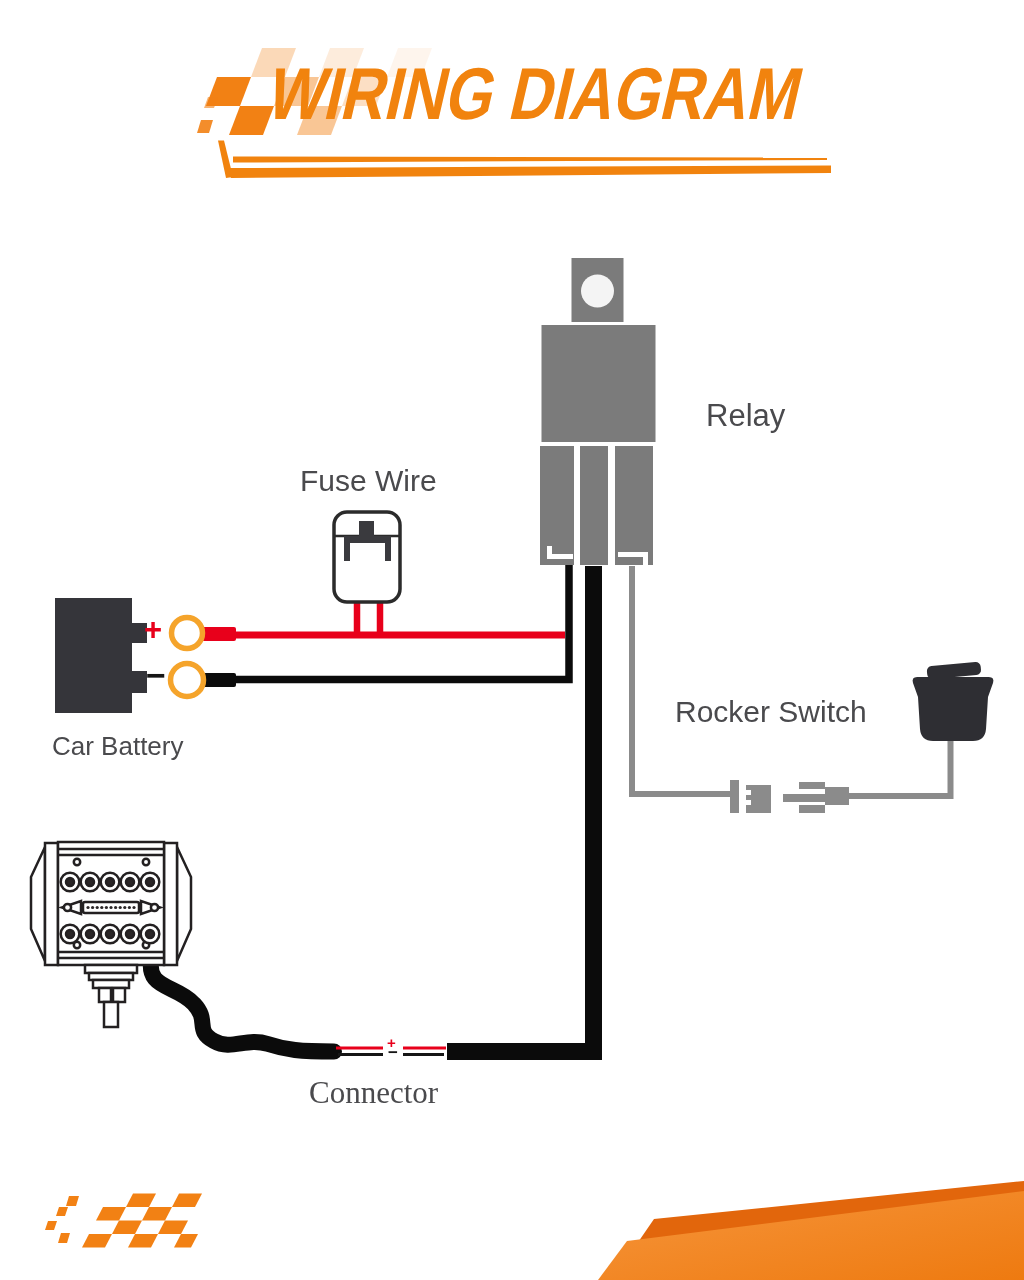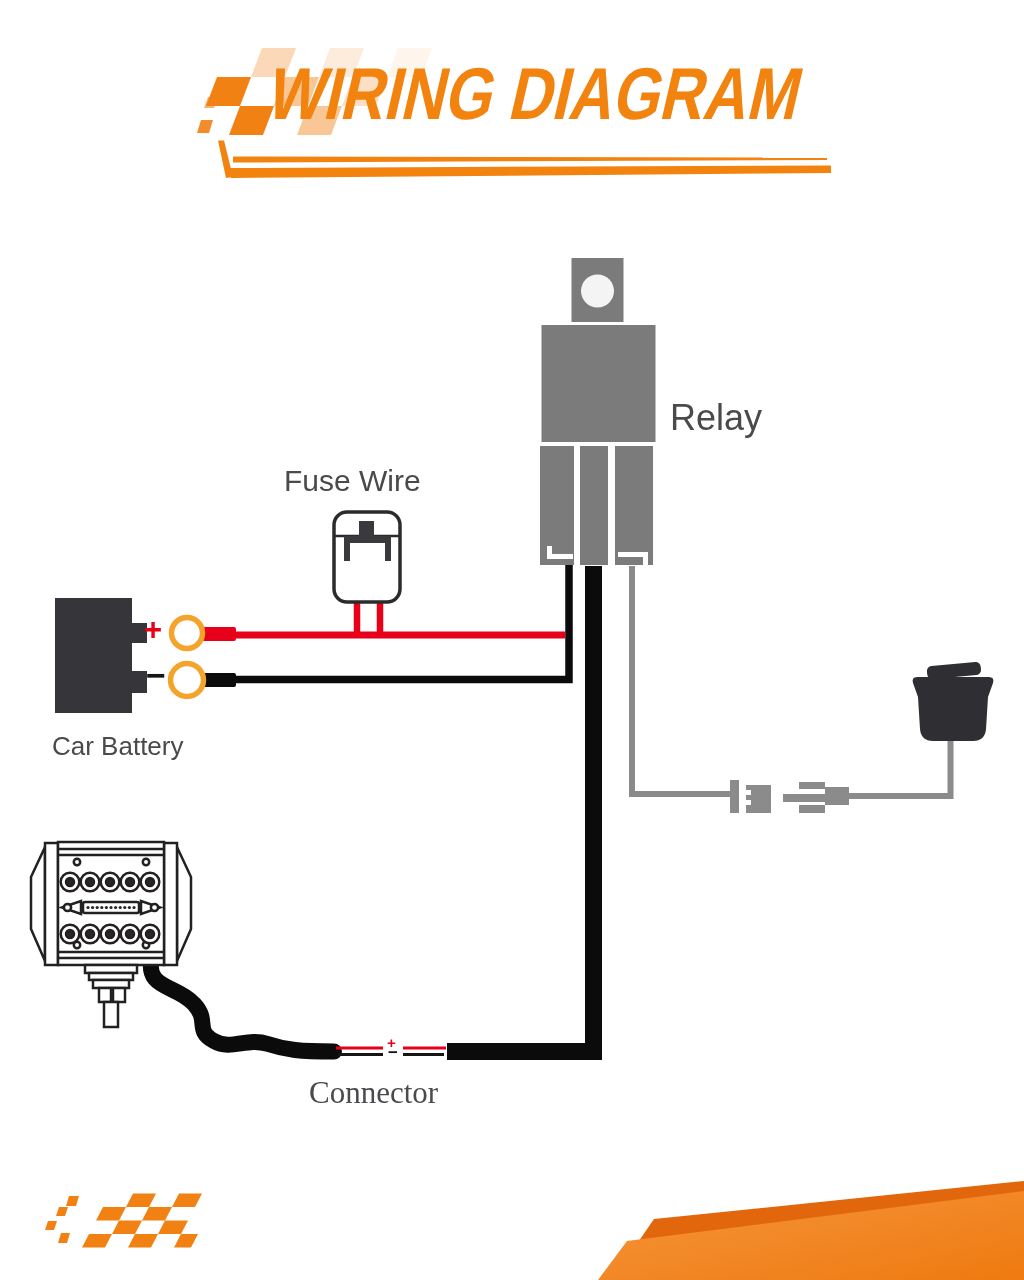--- a/index.html
+++ b/index.html
@@ -4,22 +4,22 @@
 <style>
   html,body{margin:0;padding:0;background:#ffffff;}
   .canvas{position:relative;width:1024px;height:1280px;background:#ffffff;overflow:hidden;
           font-family:"Liberation Sans",sans-serif;}
   .layer{position:absolute;left:0;top:0;}
   .title{position:absolute;left:262px;top:58px;font-size:72px;font-weight:bold;
          color:#F1830E;white-space:nowrap;line-height:1.0;
          transform:skewX(-13deg) scaleX(0.84) scaleY(1.02);transform-origin:left bottom;
          letter-spacing:0px;}
   .lbl{position:absolute;color:#4A4A4D;white-space:nowrap;line-height:1.0;}
-  .lbl-fuse{left:284px;top:466px;font-size:30px;}
-  .lbl-relay{left:670px;top:400px;font-size:36px;}
+  .lbl-fuse{left:300px;top:466px;font-size:30px;}
+  .lbl-relay{left:706px;top:400px;font-size:31px;}
   .lbl-battery{left:52px;top:733px;font-size:26px;}
   .lbl-switch{left:675px;top:697px;font-size:30px;}
   .lbl-connector{left:309px;top:1077px;font-size:31px;font-family:Liberation Serif, serif;}
   .mark-plus{left:144px;top:614px;font-size:31px;font-weight:bold;color:#E8001B;}
   .mark-minus{left:146px;top:658px;font-size:34px;font-weight:bold;color:#161616;}
   .conn-plus{left:387px;top:1035px;font-size:15px;font-weight:bold;color:#E8001B;}
   .conn-minus{left:388px;top:1044px;font-size:17px;font-weight:bold;color:#161616;}
 </style>
 </head>
 <body>
@@ -205,19 +205,20 @@
     <g>
       <polygon points="654,1219 1024,1181 1024,1280 612,1280" fill="#E2660C"></polygon>
       <polygon points="627,1241 1024,1191 1024,1280 598,1280" fill="url(#ribbonGrad)"></polygon>
     </g>
   </svg>
 
   <div class="title">WIRING DIAGRAM</div>
   <div class="lbl lbl-relay">Relay</div>
   <div class="lbl lbl-fuse">Fuse Wire</div>
   <div class="lbl lbl-battery">Car Battery</div>
+  <div class="lbl lbl-switch">Rocker Switch</div>
   <div class="lbl lbl-connector">Connector</div>
   <div class="lbl mark-plus">+</div>
   <div class="lbl mark-minus">−</div>
   <div class="lbl conn-plus">+</div>
   <div class="lbl conn-minus">−</div>
 
 </div>
 
 </body></html>

